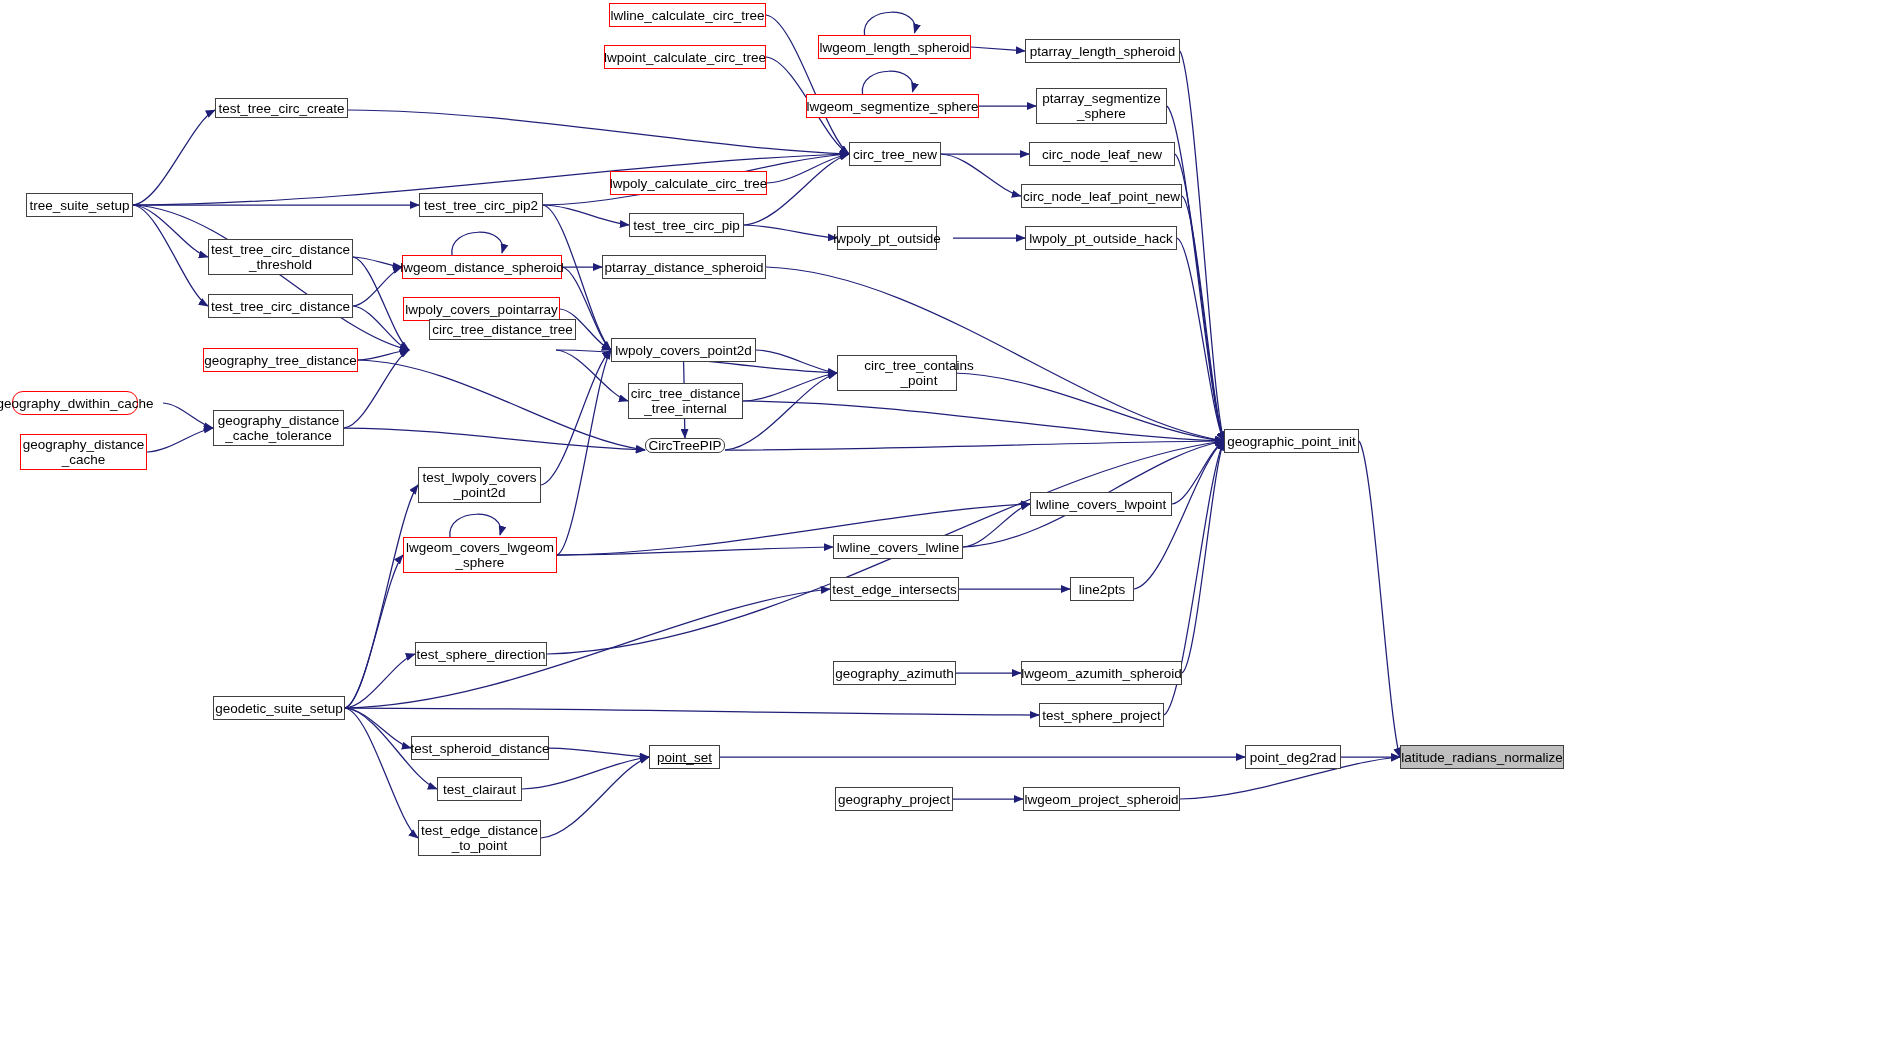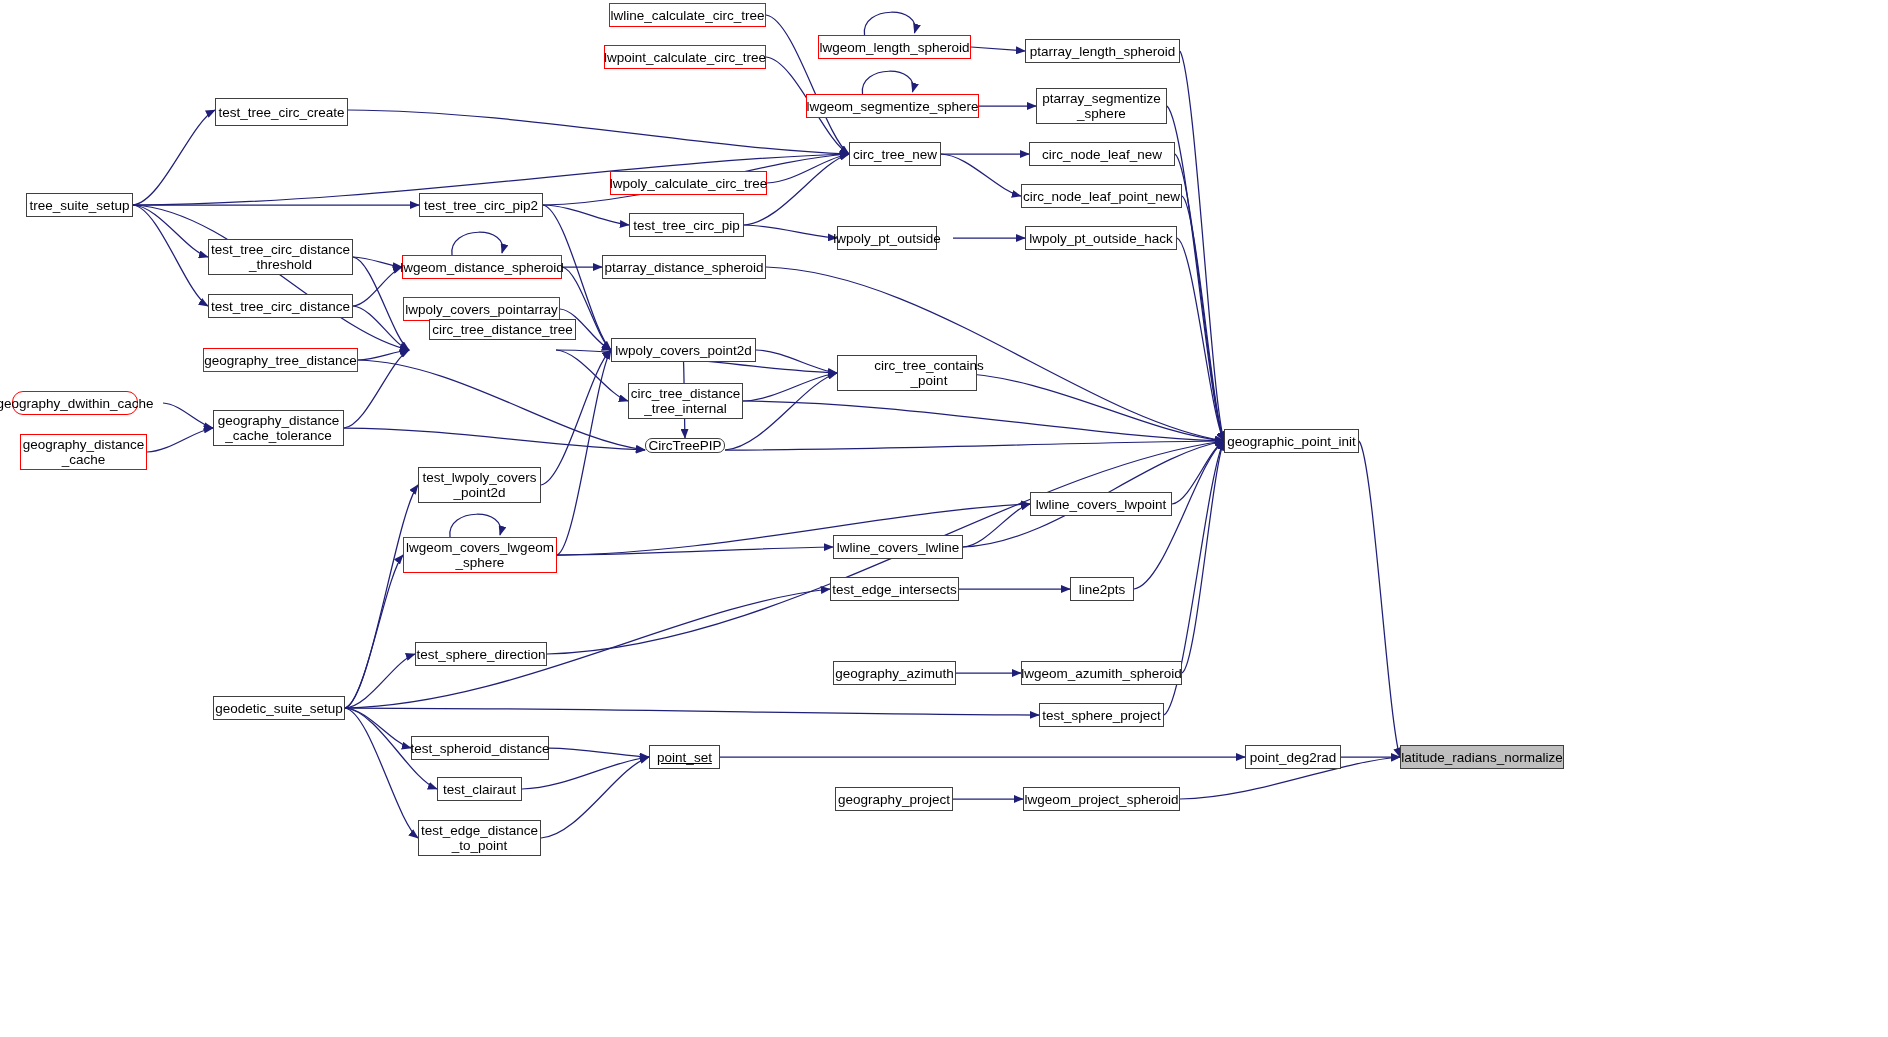--- a/index.html
+++ b/index.html
@@ -143,40 +143,40 @@
       </g>
   </svg>
   <div id="nodes">
       <div class="node red" style="left: 609px; top: 3px; width: 157px; height: 24px;">lwline_calculate_circ_tree</div>
       <div class="node red" style="left: 604px; top: 45px; width: 162px; height: 24px;">lwpoint_calculate_circ_tree</div>
       <div class="node red" style="left: 818px; top: 35px; width: 153px; height: 24px;">lwgeom_length_spheroid</div>
       <div class="node" style="left: 1025px; top: 39px; width: 155px; height: 24px;">ptarray_length_spheroid</div>
       <div class="node red" style="left: 806px; top: 94px; width: 173px; height: 24px;">lwgeom_segmentize_sphere</div>
       <div class="node" style="left: 1036px; top: 88px; width: 131px; height: 36px;">ptarray_segmentize
 _sphere</div>
-      <div class="node" style="left: 215px; top: 98px; width: 133px; height: 28px;">test_tree_circ_create</div>
+      <div class="node" style="left: 215px; top: 98px; width: 133px; height: 20px;">test_tree_circ_create</div>
       <div class="node" style="left: 849px; top: 142px; width: 92px; height: 24px;">circ_tree_new</div>
       <div class="node" style="left: 1029px; top: 142px; width: 146px; height: 24px;">circ_node_leaf_new</div>
       <div class="node red" style="left: 610px; top: 171px; width: 157px; height: 24px;">lwpoly_calculate_circ_tree</div>
       <div class="node" style="left: 1021px; top: 184px; width: 161px; height: 24px;">circ_node_leaf_point_new</div>
       <div class="node" style="left: 26px; top: 193px; width: 107px; height: 24px;">tree_suite_setup</div>
       <div class="node" style="left: 419px; top: 193px; width: 124px; height: 24px;">test_tree_circ_pip2</div>
       <div class="node" style="left: 629px; top: 213px; width: 115px; height: 24px;">test_tree_circ_pip</div>
       <div class="node" style="left: 837px; top: 226px; width: 100px; height: 24px;">lwpoly_pt_outside</div>
       <div class="node" style="left: 1025px; top: 226px; width: 152px; height: 24px;">lwpoly_pt_outside_hack</div>
       <div class="node" style="left: 208px; top: 239px; width: 145px; height: 36px;">test_tree_circ_distance
 _threshold</div>
       <div class="node red" style="left: 402px; top: 255px; width: 160px; height: 24px;">lwgeom_distance_spheroid</div>
       <div class="node" style="left: 602px; top: 255px; width: 164px; height: 24px;">ptarray_distance_spheroid</div>
       <div class="node" style="left: 208px; top: 294px; width: 145px; height: 24px;">test_tree_circ_distance</div>
       <div class="node red" style="left: 403px; top: 297px; width: 157px; height: 24px;">lwpoly_covers_pointarray</div>
       <div class="node" style="left: 409px; top: 319px; width: 147px; height: 21px; margin-left: 20px;">circ_tree_distance_tree</div>
       <div class="node" style="left: 611px; top: 338px; width: 145px; height: 24px;">lwpoly_covers_point2d</div>
       <div class="node red" style="left: 203px; top: 348px; width: 155px; height: 24px;">geography_tree_distance</div>
-      <div class="node" style="left: 837px; top: 355px; width: 140px; height: 36px; padding-left: 44px;">circ_tree_contains
+      <div class="node" style="left: 837px; top: 355px; width: 120px; height: 36px; padding-left: 44px;">circ_tree_contains
 _point</div>
       <div class="node" style="left: 628px; top: 383px; width: 115px; height: 36px;">circ_tree_distance
 _tree_internal</div>
       <div class="node red" style="left: 12px; top: 391px; width: 126px; height: 24px; border-radius: 11px;">geography_dwithin_cache</div>
       <div class="node" style="left: 213px; top: 410px; width: 131px; height: 36px;">geography_distance
 _cache_tolerance</div>
       <div class="node" style="left: 1224px; top: 429px; width: 135px; height: 24px;">geographic_point_init</div>
       <div class="node red" style="left: 20px; top: 434px; width: 127px; height: 36px;">geography_distance
 _cache</div>
       <div class="node" style="left: 645px; top: 438px; width: 80px; height: 15px; border-radius: 7px;">CircTreePIP</div>

